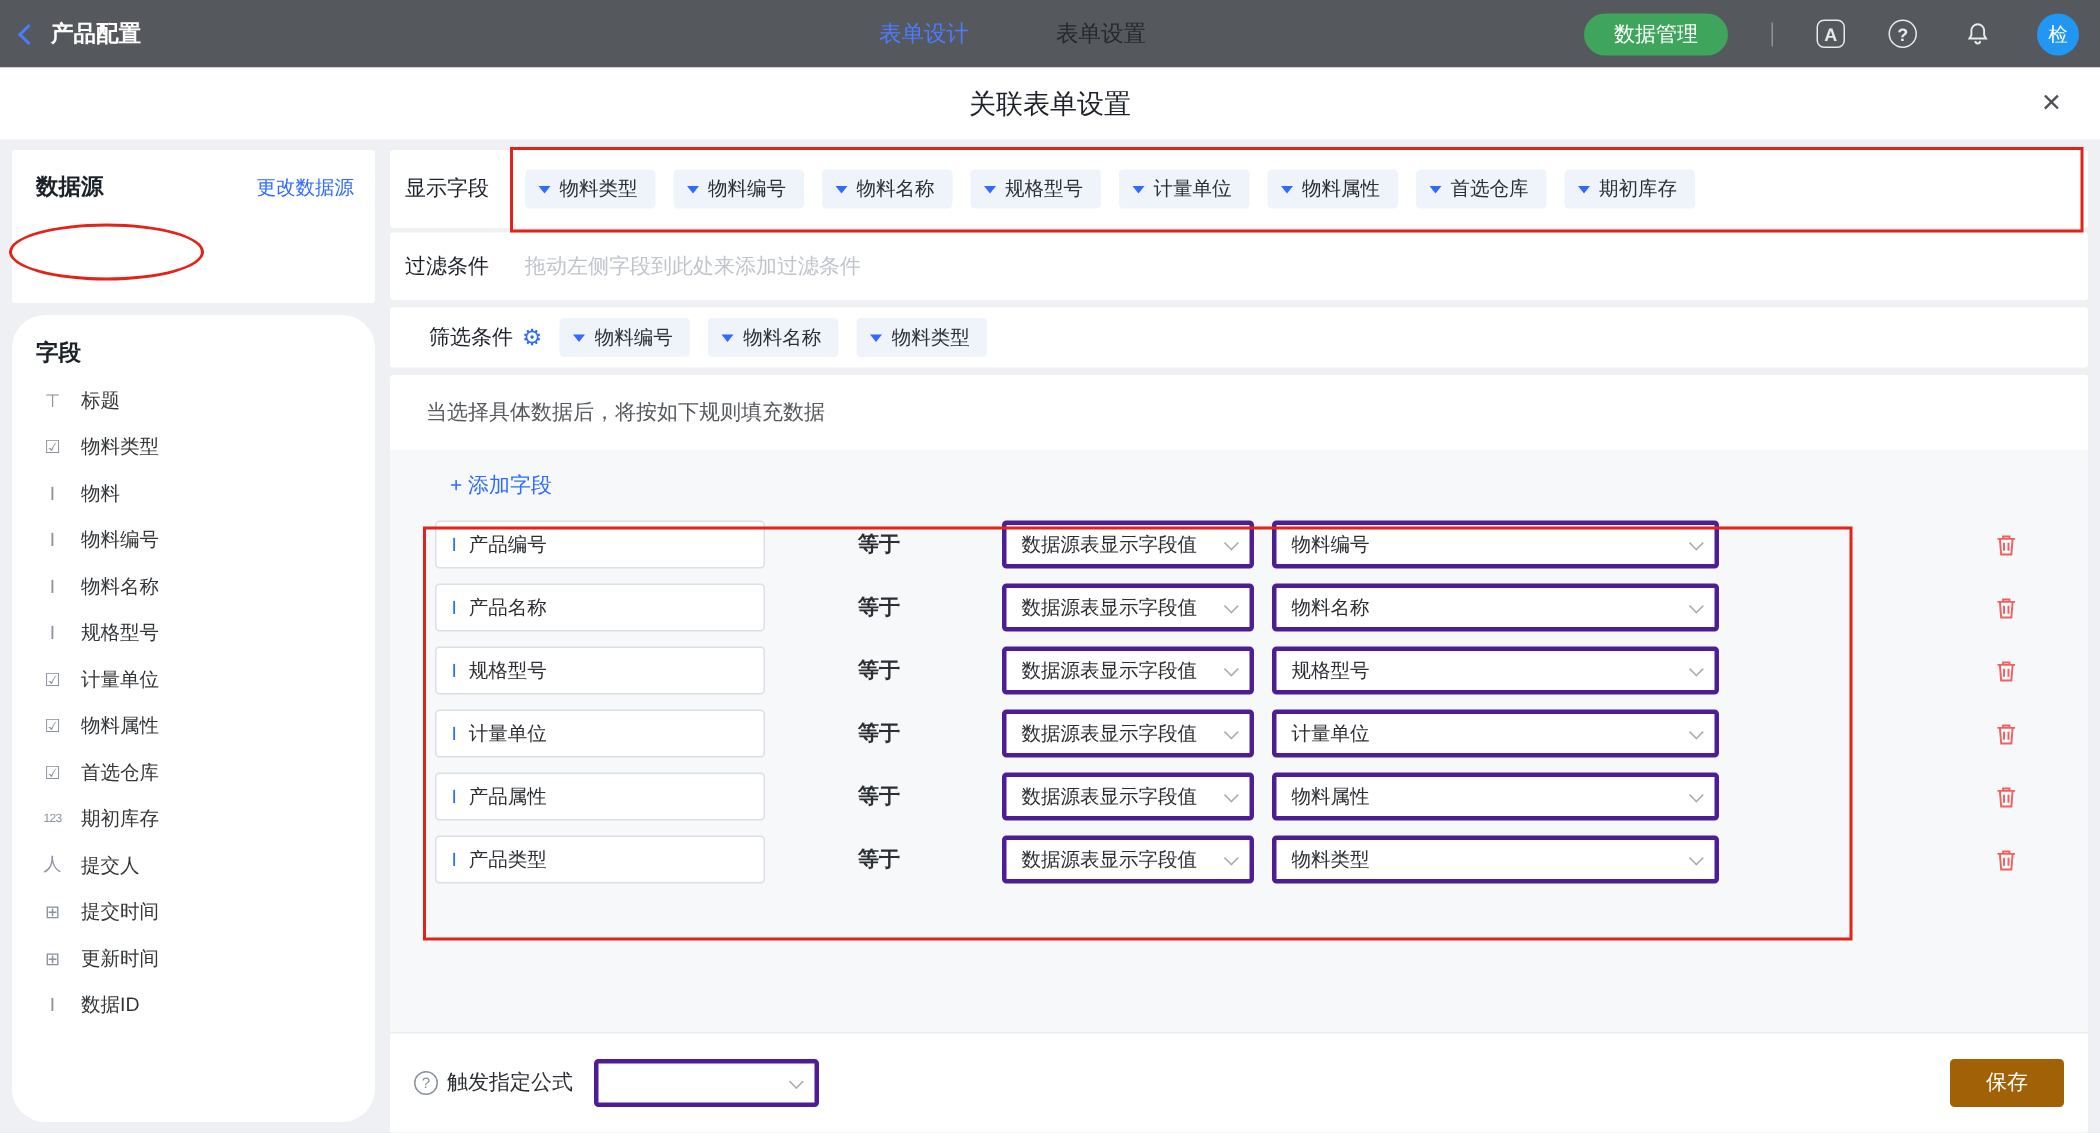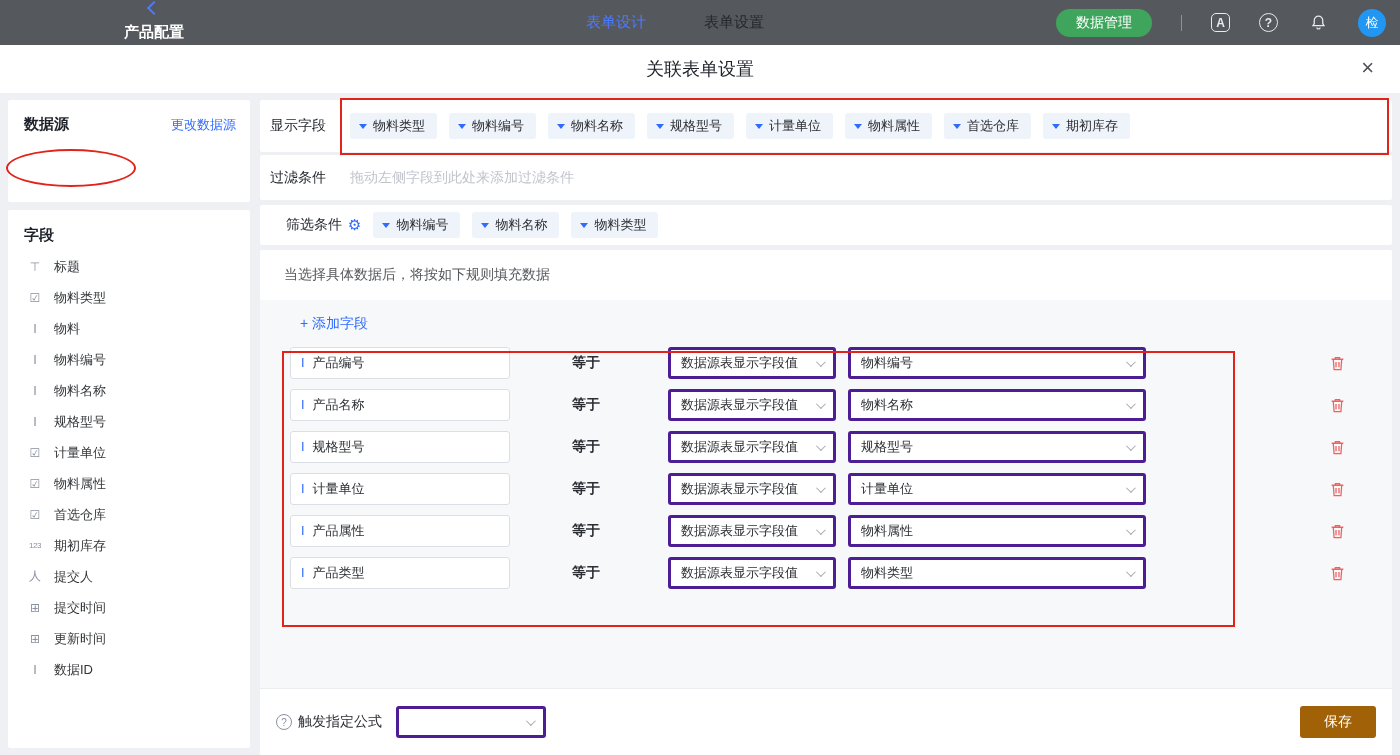--- a/index.html
+++ b/index.html
@@ -2,21 +2,21 @@
 <html><head>
 <meta charset="utf-8">
 <style>
   * { margin:0; padding:0; box-sizing:border-box; }
   body { font-family:"Liberation Sans","DejaVu Sans",sans-serif; background:#dfe2e6; }
   .screen { position:relative; width:1400px; height:755px; background:#eef0f4; overflow:hidden; }
 
   
   .topbar { position:absolute; left:0; top:0; width:100%; height:45px; background:#55585c;
             display:flex; align-items:center; padding:0 14px; }
-  .tb-left { display:flex; align-items:center; gap:10px; width:280px;flex-direction:column; }
+  .tb-left { display:flex; align-items:center; gap:10px; width:280px; }
   .back-chev { width:10px; height:10px; border-left:2.5px solid #4d7bfe; border-bottom:2.5px solid #4d7bfe;
                transform:rotate(45deg); cursor:pointer; }
   .tb-title { color:#ffffff; font-size:15px; font-weight:700; }
   .tb-tabs { flex:1; display:flex; justify-content:center; gap:58px; }
   .tab { font-size:15px; font-weight:500; color:#25282d; cursor:pointer; }
   .tab.active { color:#4d7bfe; }
   .tb-right { display:flex; align-items:center; gap:14px; width:330px; justify-content:space-between; }
   .btn-green { height:28px; padding:0 20px; border:none; border-radius:14px; background:#3fa55c;
                color:#fff; font-size:14px; cursor:pointer; font-family:inherit; }
   .tb-divider { width:1px; height:16px; background:rgba(255,255,255,.35); }
@@ -38,21 +38,21 @@
 
   
   .card-ds { left:8px; top:100px; width:242px; height:102px; }
   .ds-head { display:flex; align-items:center; justify-content:space-between; padding:15px 14px 11px 16px; }
   .ds-title { font-size:15px; font-weight:700; color:#1d2129; }
   .ds-link { font-size:13px; color:#2f6bff; cursor:pointer; }
   .ds-item { height:34px; display:flex; align-items:center; gap:8px; padding-left:18px;
              background:#f4f6fa; cursor:pointer; }
   .ds-item-label { font-size:13px; color:#1d2129; }
 
-  .card-fields { left:8px; top:210px; width:242px; height:538px; }
+  .card-fields { left:8px; top:210px; width:242px; height:538px;border-radius:22px; }
   .fields-title { font-size:15px; font-weight:700; color:#1d2129; padding:16px 0 6px 16px; }
   .field-item { height:31px; display:flex; align-items:center; gap:10px; padding-left:18px; cursor:pointer; }
   .ftype { width:18px; text-align:center; color:#8a919f; font-size:12px; flex:none; }
   .ftype.icon-number { font-size:8px; font-weight:400; letter-spacing:-0.4px; }
   .field-label { font-size:13px; color:#333639; }
 
   
   .card-display { left:260px; top:100px; width:1132px; height:52px; display:flex; align-items:center; padding:0 10px; }
   .card-filter  { left:260px; top:155px; width:1132px; height:45px; display:flex; align-items:center; padding:0 10px; }
   .card-screen  { left:260px; top:205px; width:1132px; height:40px; display:flex; align-items:center; padding:0 26px; }

